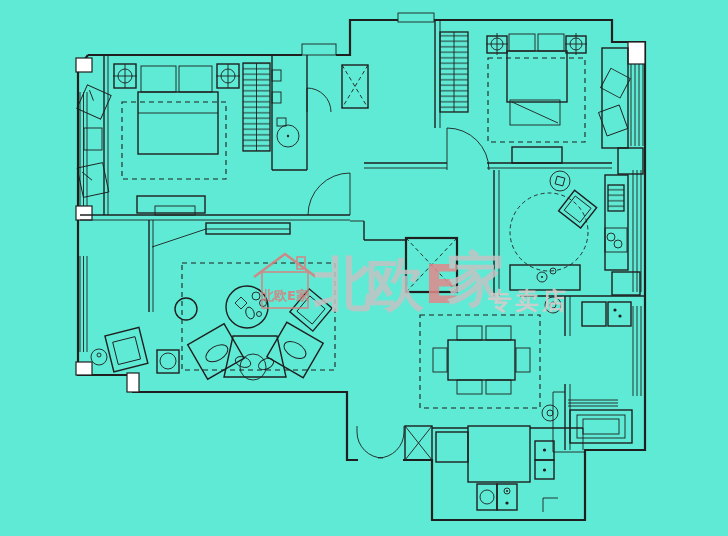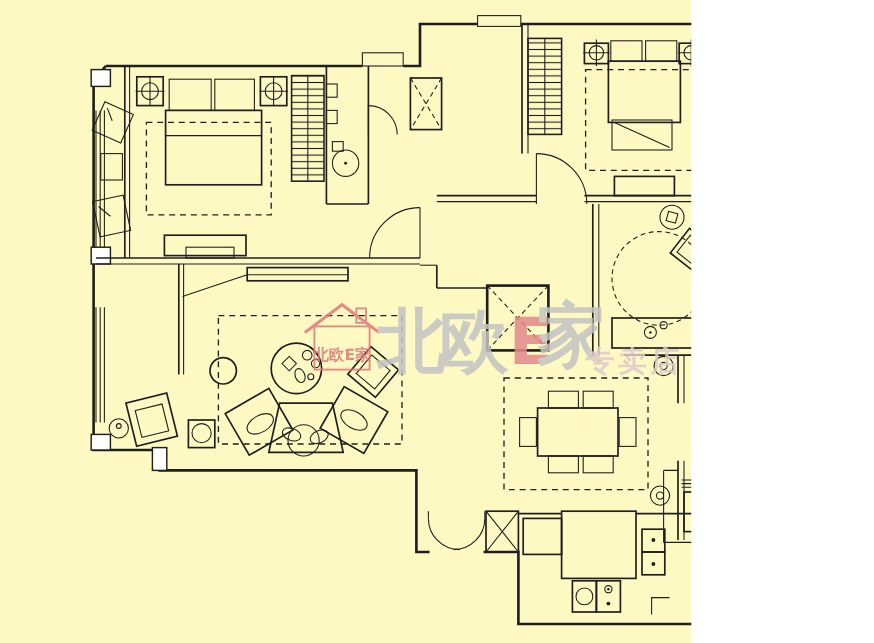--- a/index.html
+++ b/index.html
@@ -1,16 +1,16 @@
 <!DOCTYPE html>
 <html><head>
 <meta charset="utf-8">
 <style>
   html,body{margin:0;padding:0;background:#ffffff;}
-  .stage{position:relative;width:576px;height:536px;background:#fef9c3;overflow:hidden;
+  .stage{position:relative;width:728px;height:536px;background:#5eead4;overflow:hidden;
          font-family:"DejaVu Sans",sans-serif;}
   svg{position:absolute;left:0;top:0;}
   .ln{fill:none;stroke:#1f1f1f;stroke-width:1.4;stroke-linejoin:miter;stroke-linecap:butt;}
   .thick{fill:none;stroke:#1f1f1f;stroke-width:2.2;}
   .thin{fill:none;stroke:#1f1f1f;stroke-width:0.9;}
   .dash{fill:none;stroke:#1f1f1f;stroke-width:1.1;stroke-dasharray:5 4;}
   .dashthin{fill:none;stroke:#1f1f1f;stroke-width:0.9;stroke-dasharray:4 3;}
   .whitebox{fill:#ffffff;stroke:#1f1f1f;stroke-width:1.2;}
   .hatchbox{fill:url(#hatch);stroke:#1f1f1f;stroke-width:1.3;}
   .wm-txt{font-weight:bold;font-family:"DejaVu Sans",sans-serif;}

